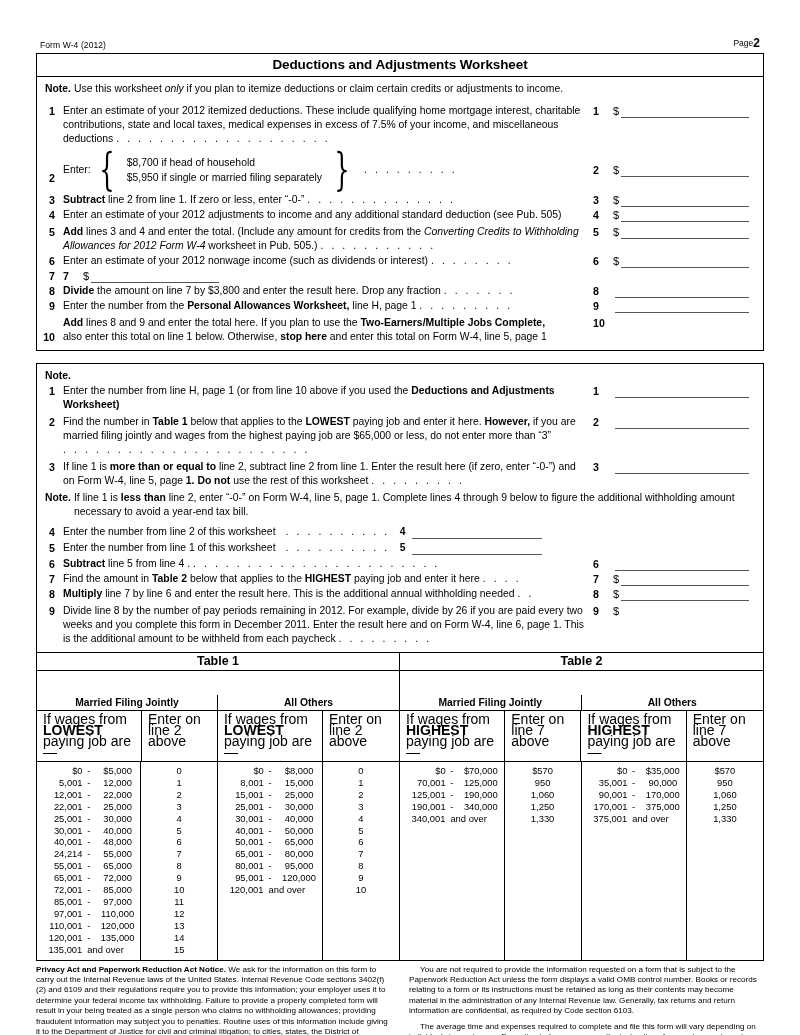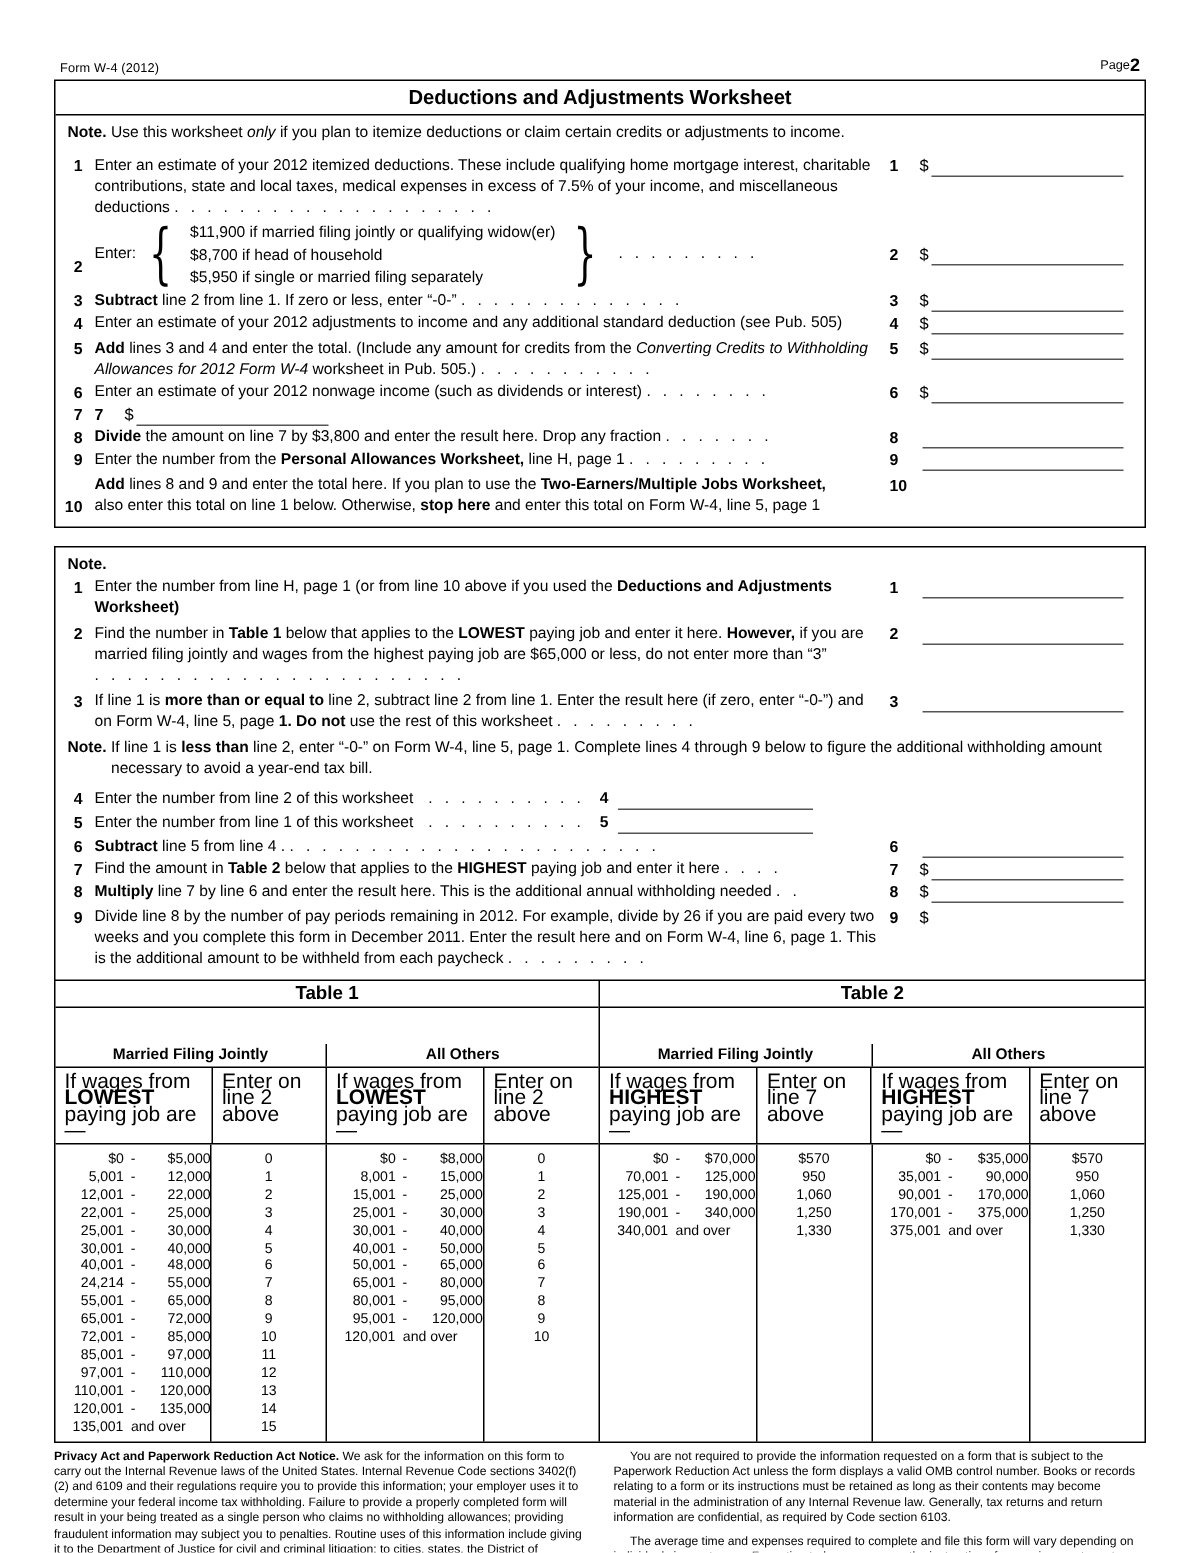--- a/index.html
+++ b/index.html
@@ -156,21 +156,21 @@
   }
   .col-enter {
     width: 42%;
     font-size: 9.4px; line-height: 11.9px;
     padding: 3px 0 4px 0;
     text-align: center;
   }
   .rng { display: flex; justify-content: center; white-space: pre; }
   .rng .lo { width: 52px; text-align: right; }
   .rng .dash { width: 14px; text-align: center; }
-  .rng .hi { width: 52px; text-align: right; }
+  .rng .hi { width: 52px; text-align: center; }
   .rng.overrow .lo { width: 52px; text-align: right; }
   .rng.overrow .dash { width: 0px; }
   .rng.overrow .hi { width: 66px; text-align: left; padding-left: 5px;}
   .col-enter .v { }
 
   
   .privacy {
     display: flex;
     padding-top: 4px;
     gap: 18px;
@@ -212,21 +212,20 @@
         </div>
       </div>
 
       <div class="lrow" style="padding-top:2px;align-items:center">
         <div class="lnum" style="padding-top:16px">2</div>
         <div class="ltext" style="display:flex;align-items:center">
           <span style="padding-top:0px">Enter:</span>
           <div class="bracket-group">
             <span class="brace">{</span>
             <div class="bracket-lines">
-              <div>$11,900 if married filing jointly or qualifying widow(er)</div>
               <div>$8,700 if head of household</div>
               <div>$5,950 if single or married filing separately</div>
             </div>
             <span class="brace">}</span>
           </div>
           <span class="dots" style="padding-left:8px">. . . . . . . . .</span>
         </div>
         <div class="lamt">
           <div class="amt-num">2</div>
           <span class="dollar">$</span>
@@ -309,21 +308,21 @@
         <div class="lamt">
           <div class="amt-num">9</div>
           <span class="dollar"></span>
           <div class="amt-field"></div>
         </div>
       </div>
 
       <div class="lrow" style="padding-top:3px;padding-bottom:2px">
         <div class="lnum" style="padding-top:14px">10</div>
         <div class="ltext">
-          <div><b>Add</b><span> lines 8 and 9 and enter the total here. If you plan to use the </span><b>Two-Earners/Multiple Jobs Worksheet,</b></div>
+          <div><b>Add</b><span> lines 8 and 9 and enter the total here. If you plan to use the </span><b>Two-Earners/Multiple Jobs Complete,</b></div>
           <div><span>also enter this total on line 1 below. Otherwise, </span><b>stop here</b><span> and enter this total on Form W-4, line 5, page 1</span></div>
         </div>
         <div class="lamt" style="align-items:flex-end">
           <div class="amt-num" style="width:24px;min-width:24px">10</div>
           <span class="dollar"></span>
           <div class="amt-field nofield"></div>
         </div>
       </div>
 
     </div>

